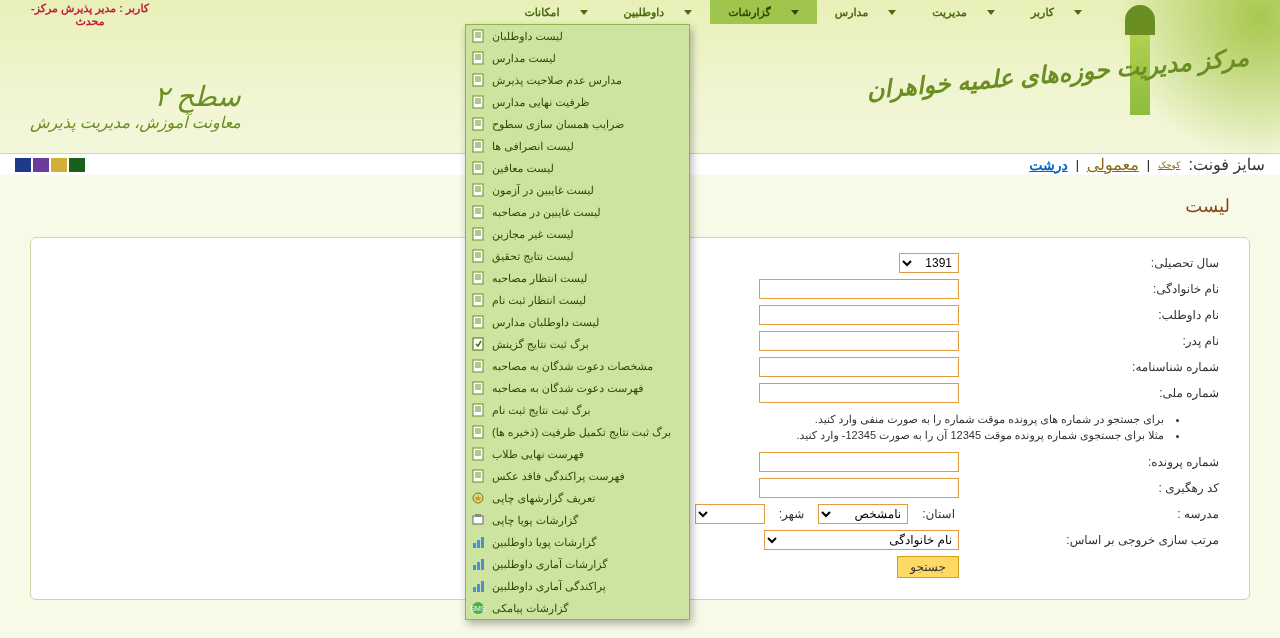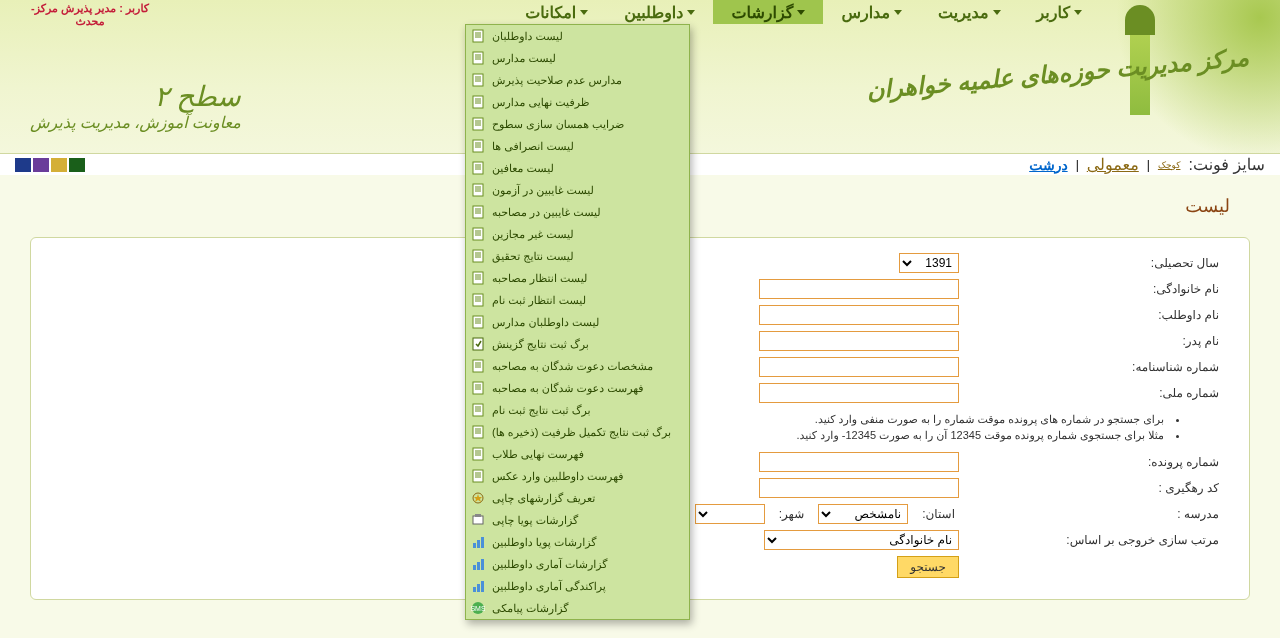--- a/index.html
+++ b/index.html
@@ -10,21 +10,21 @@
 .header-swirl-left { position: absolute; left: 0; top: 0; width: 200px; height: 175px; }
 .tower { position: absolute; right: 120px; top: 5px; width: 40px; height: 120px; }
 .tower-top { width: 30px; height: 30px; background: #6b8e23; border-radius: 50% 50% 0 0; margin: 0 auto; }
 .tower-body { width: 20px; height: 80px; background: linear-gradient(to bottom, #b0d050, #8fbc3f); margin: 0 auto; }
 .calligraphy { position: absolute; right: 30px; top: 60px; color: #6b8e23; font-size: 24px; font-weight: bold; font-style: italic; transform: rotate(-5deg); }
 .left-graphic { position: absolute; left: 30px; top: 80px; color: #6b8e23; font-size: 28px; font-style: italic; font-family: 'Brush Script MT', cursive; }
 
 .user-label { position: absolute; left: 15px; top: 2px; color: #c41e3a; font-weight: bold; font-size: 11px; text-align: center; width: 150px; }
 
 .topnav { position: absolute; top: 0; right: 180px; left: 180px; height: 24px; display: flex; flex-direction: row-reverse; justify-content: flex-end; }
-.nav-item { padding: 4px 18px; color: #4a6b0f; font-weight: bold; font-size: 16px; cursor: pointer; position: relative; display: flex; align-items: center; gap: 4px; }
+.nav-item { padding: 4px 18px; color: #4a6b0f; font-weight: bold; font-size: 11px; cursor: pointer; position: relative; display: flex; align-items: center; gap: 20px; }
 .nav-item.active { background: #9fc54d; color: #2d4a00; }
 .nav-arrow { width: 0; height: 0; border-left: 4px solid transparent; border-right: 4px solid transparent; border-top: 5px solid #4a6b0f; }
 .nav-item.active .nav-arrow { border-top-color: #2d4a00; }
 
 .font-bar { position: absolute; bottom: 0; right: 0; left: 0; height: 22px; background: #fff; border-top: 1px solid #d0d8a0; padding: 2px 15px; display: flex; align-items: center; justify-content: space-between; }
 .font-controls { display: flex; align-items: center; gap: 8px; }
 .font-label { color: #333; font-size: 16px; }
 .font-link { color: #8b6914; text-decoration: underline; font-size: 16px; cursor: pointer; }
 .font-link.small { font-size: 9px; }
 .font-link.active { color: #0066cc; font-weight: bold; font-size: 14px; }
@@ -328,21 +328,21 @@
       <span class="dd-icon">
         <svg width="14" height="14">
           <rect x="2" y="1" width="10" height="12" fill="#fff" stroke="#6b8e23"></rect>
           <line x1="4" y1="4" x2="10" y2="4" stroke="#6b8e23"></line>
           <line x1="4" y1="6" x2="10" y2="6" stroke="#6b8e23"></line>
           <line x1="4" y1="8" x2="10" y2="8" stroke="#6b8e23"></line>
         </svg>
       </span>
     </div>
     <div class="dropdown-item">
-      <span>فهرست داوطلبین وارد عکس</span>
+      <span>فهرست پراکندگی فاقد عکس</span>
       <span class="dd-icon">
         <svg width="14" height="14">
           <rect x="2" y="1" width="10" height="12" fill="#fff" stroke="#6b8e23"></rect>
           <line x1="4" y1="4" x2="10" y2="4" stroke="#6b8e23"></line>
           <line x1="4" y1="6" x2="10" y2="6" stroke="#6b8e23"></line>
           <line x1="4" y1="8" x2="10" y2="8" stroke="#6b8e23"></line>
         </svg>
       </span>
     </div>
     <div class="dropdown-item">

